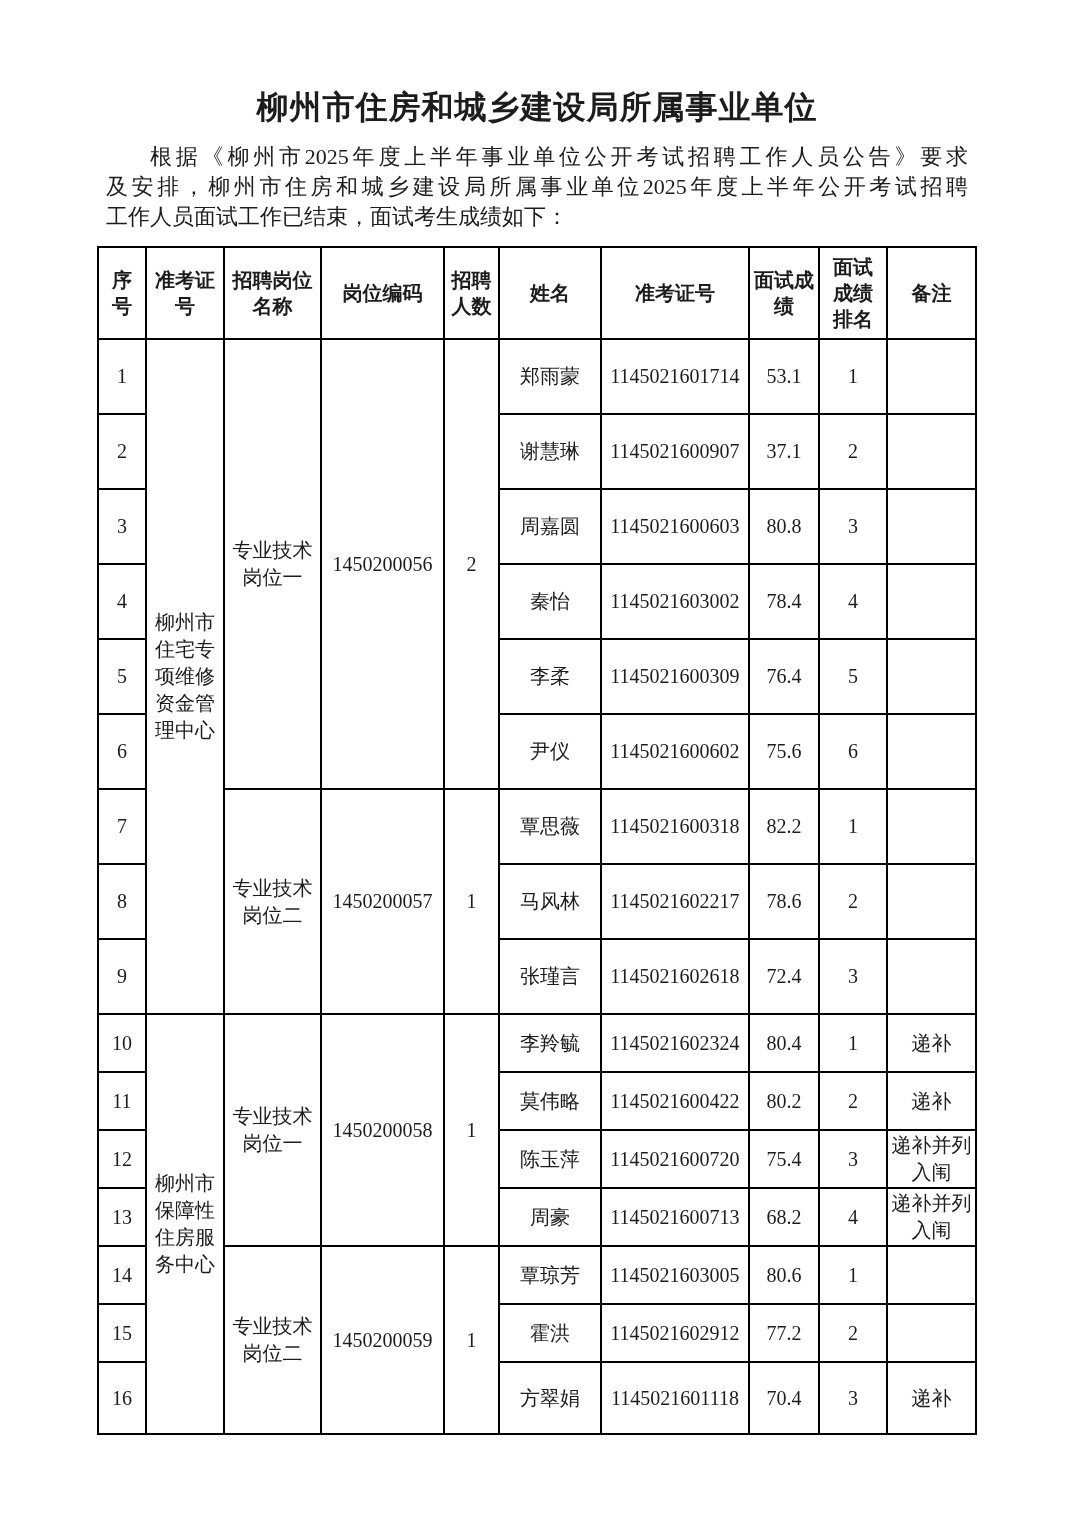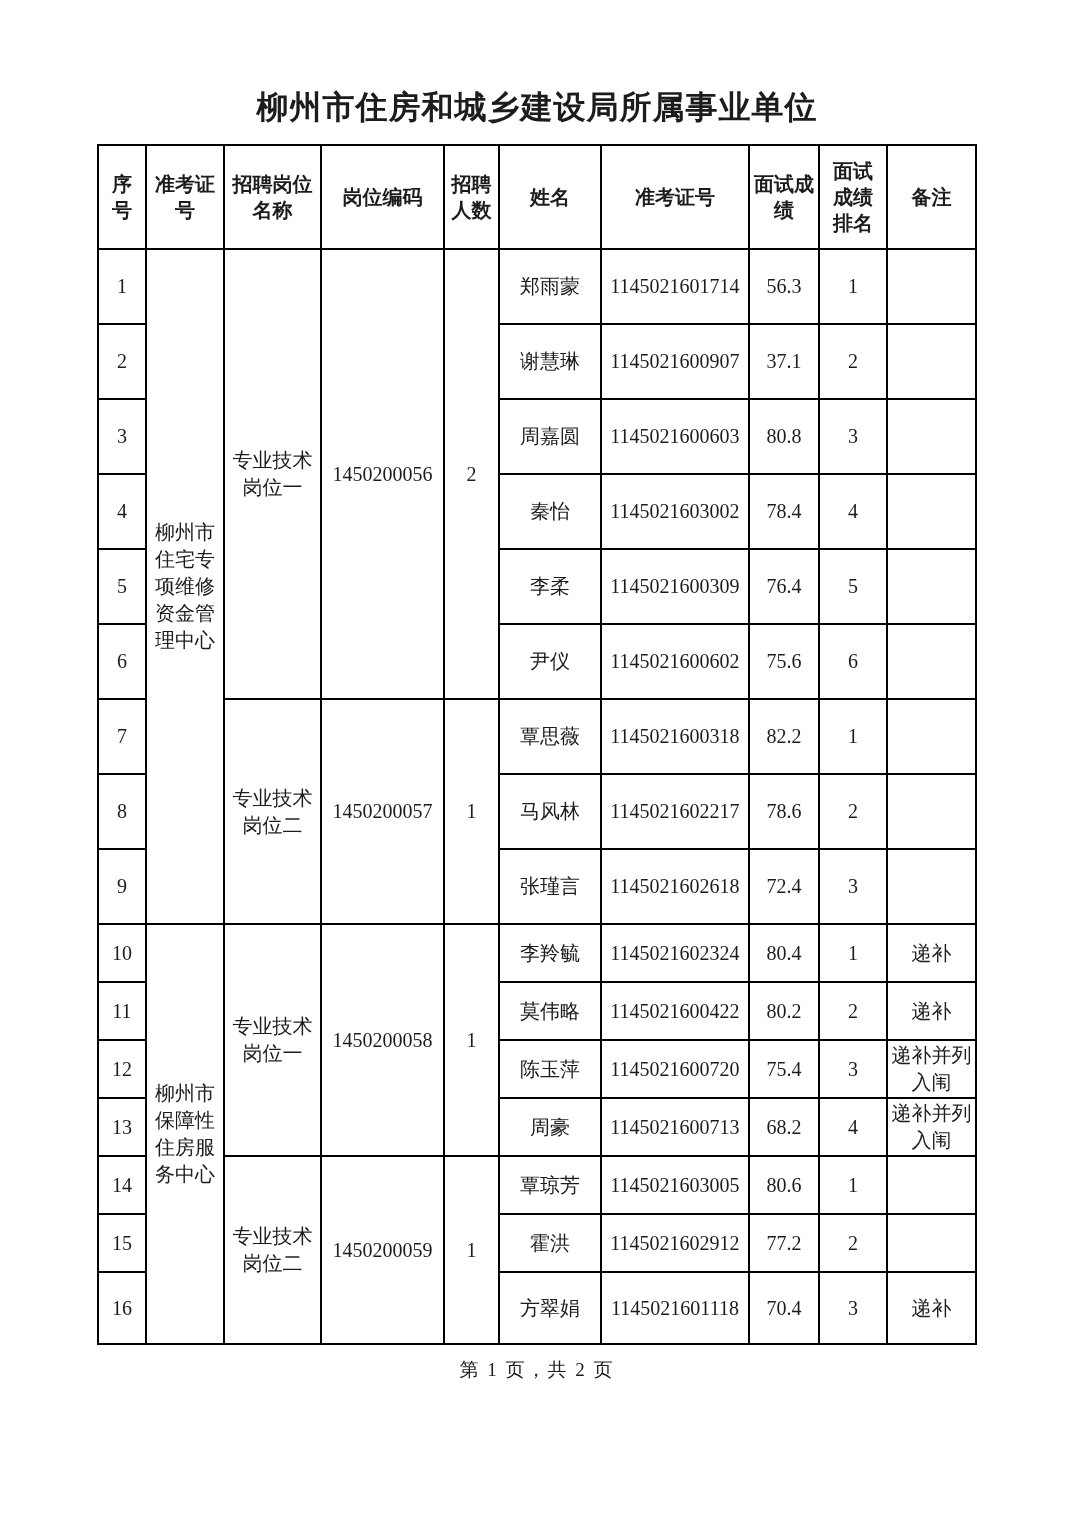--- a/index.html
+++ b/index.html
@@ -49,21 +49,21 @@
     padding: 0 2px;
     overflow: hidden;
     word-break: break-all;
   }
   .score-table thead th {
     font-weight: bold;
     height: 75px;
     line-height: 26px;
   }
   th.h-no   { padding: 0 12px; }
-  th.h-rank { padding: 12px 11px; }
+  th.h-rank { padding: 6px 11px; }
   th.h-count{ padding: 0 4px; }
   td.note   { padding: 0 3px; }
   tr.rt { height: 75px; }
   tr.rs { height: 58px; }
   tr.rl { height: 72px; }
   .footer {
     margin-top: 12px;
     text-align: center;
     font-size: 19px;
     letter-spacing: 2px;
@@ -71,20 +71,25 @@
 </style>
 </head>
 <body>
 
 <div class="page">
 
   <div class="title-block">
     <div>柳州市住房和城乡建设局所属事业单位</div>
   </div>
 
+  <div class="intro">
+    <div class="intro-line first just">根据《柳州市2025年度上半年事业单位公开考试招聘工作人员公告》要求</div>
+    <div class="intro-line just">及安排，柳州市住房和城乡建设局所属事业单位2025年度上半年公开考试招聘</div>
+    <div class="intro-line">工作人员面试工作已结束，面试考生成绩如下：</div>
+  </div>
 
   <table class="score-table">
     <colgroup>
       <col style="width:48px">
         <col style="width:78px">
         <col style="width:97px">
         <col style="width:123px">
         <col style="width:55px">
       <col style="width:102px">
         <col style="width:148px">
@@ -108,21 +113,21 @@
     </thead>
     <tbody>
       <tr class="rt">
         <td>1</td>
         <td rowspan="9">柳州市住宅专项维修资金管理中心</td>
         <td rowspan="6">专业技术岗位一</td>
         <td rowspan="6">1450200056</td>
         <td rowspan="6">2</td>
         <td>郑雨蒙</td>
         <td>1145021601714</td>
-        <td>56.3</td>
+        <td>53.1</td>
         <td>1</td>
         <td class="note"></td>
       </tr>
       <tr class="rt">
         <td>2</td>
         <td>谢慧琳</td>
         <td>1145021600907</td>
         <td>37.1</td>
         <td>2</td>
         <td class="note"></td>
@@ -245,15 +250,14 @@
         <td>16</td>
         <td>方翠娟</td>
         <td>1145021601118</td>
         <td>70.4</td>
         <td>3</td>
         <td class="note">递补</td>
       </tr>
     </tbody>
   </table>
 
-  <div class="footer">第 1 页，共 2 页</div>
 
 </div>
 
 </body></html>

